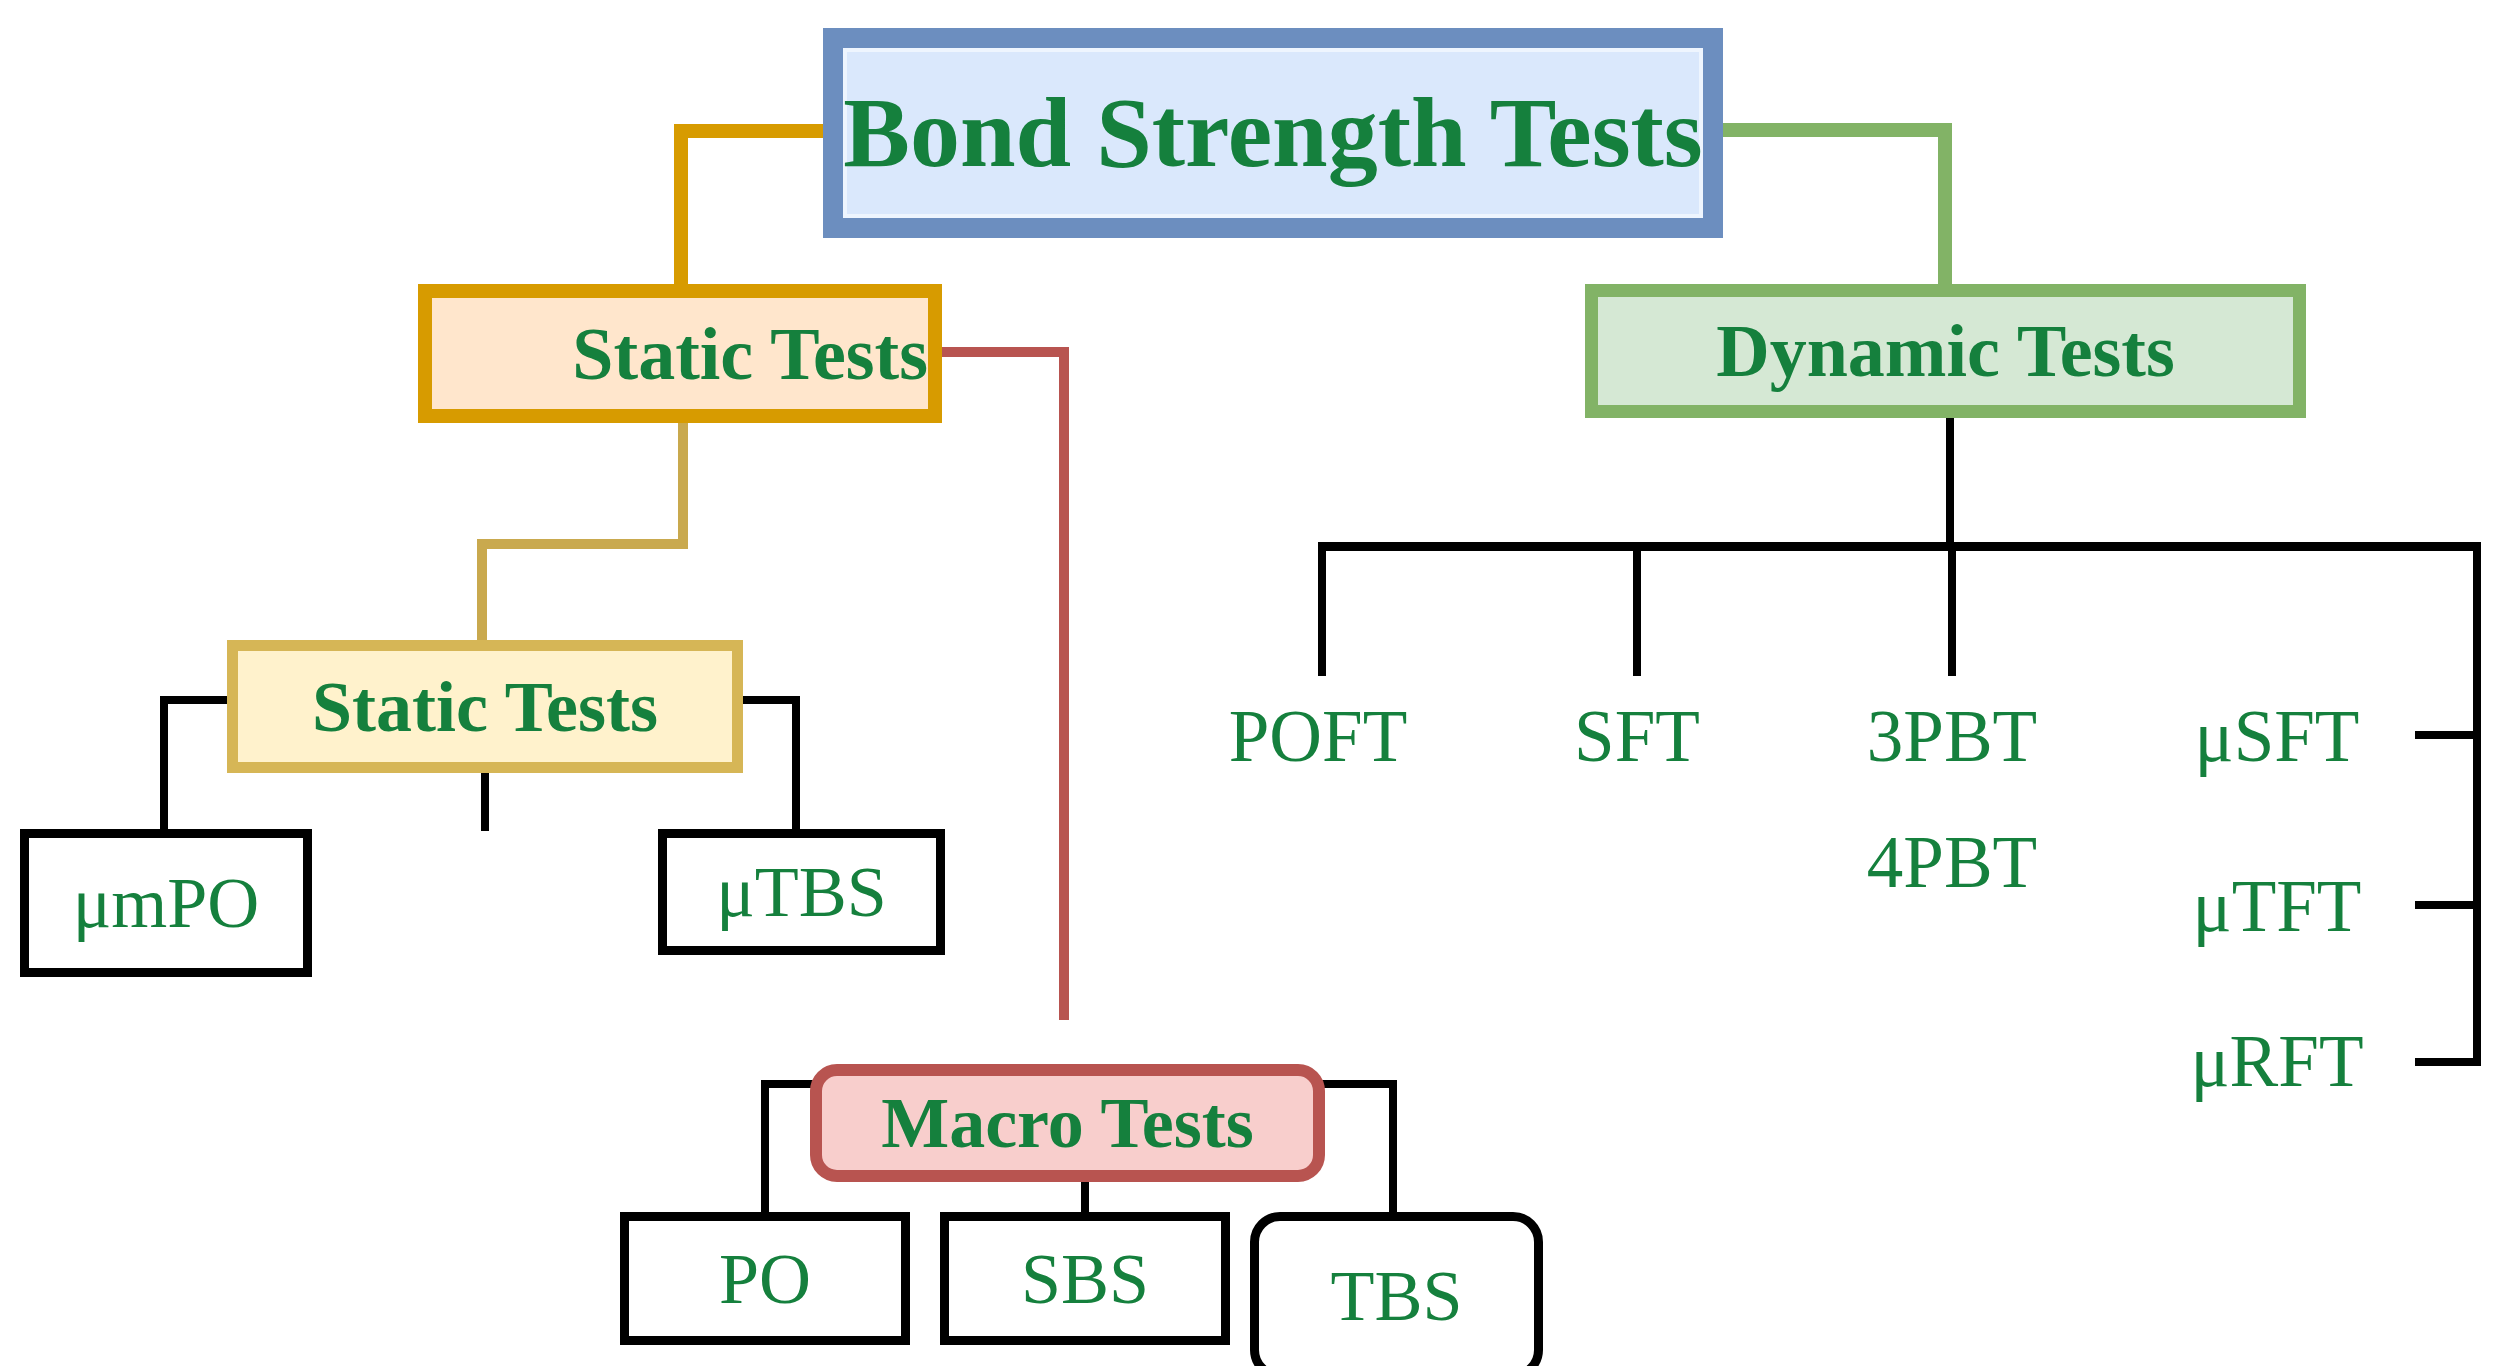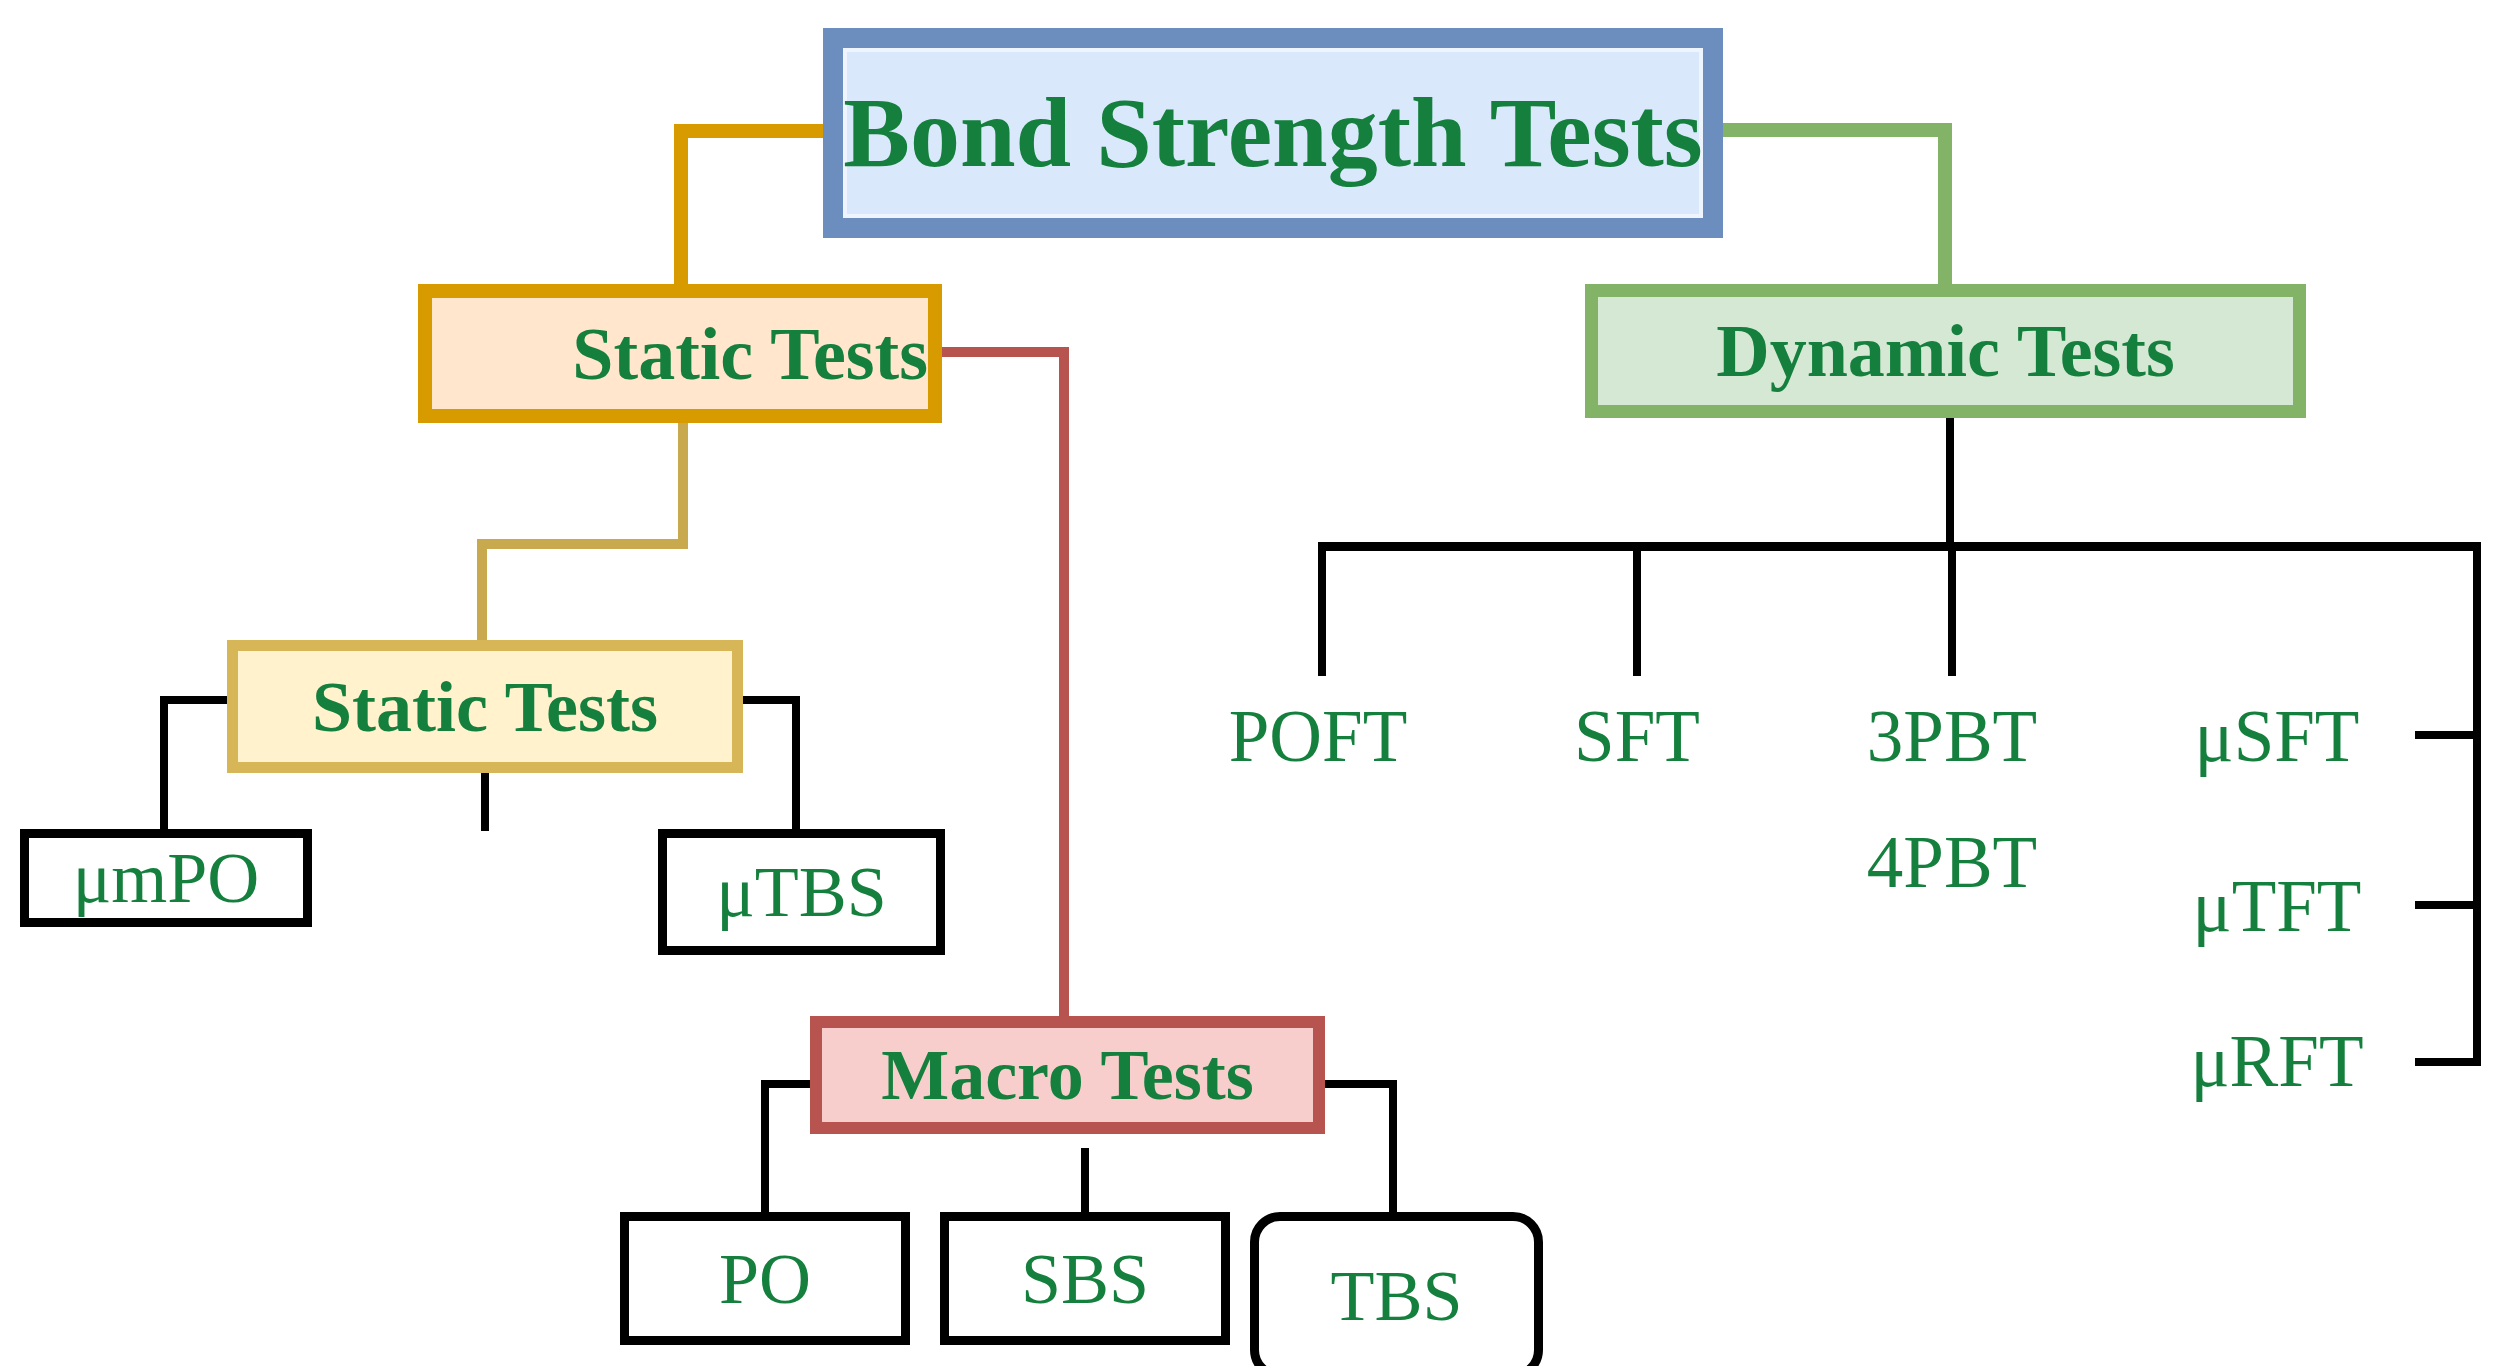--- a/index.html
+++ b/index.html
@@ -121,25 +121,25 @@
   </div>
 
   <div class="node dynamic-box" style="left:1585px;top:284px;width:721px;height:134px;">
     <span class="node-label">Dynamic Tests</span>
   </div>
 
   <div class="node micro-box" style="left:227px;top:640px;width:516px;height:133px;">
     <span class="node-label">Static Tests</span>
   </div>
 
-  <div class="node macro-box" style="left:810px;top:1016px;width:515px;height:118px;">
+  <div class="node macro-box" style="left:810px;top:1064px;width:515px;height:118px;border-radius:27px;">
     <span class="node-label">Macro Tests</span>
   </div>
 
-  <div class="node leaf-box" style="left:20px;top:829px;width:292px;height:98px;">
+  <div class="node leaf-box" style="left:20px;top:829px;width:292px;height:148px;">
     <span class="node-label">μmPO</span>
   </div>
   <div class="node leaf-box" style="left:658px;top:829px;width:287px;height:126px;">
     <span class="node-label">μTBS</span>
   </div>
 
   <div class="node leaf-box" style="left:620px;top:1212px;width:290px;height:133px;">
     <span class="node-label">PO</span>
   </div>
   <div class="node leaf-box" style="left:940px;top:1212px;width:290px;height:133px;">

